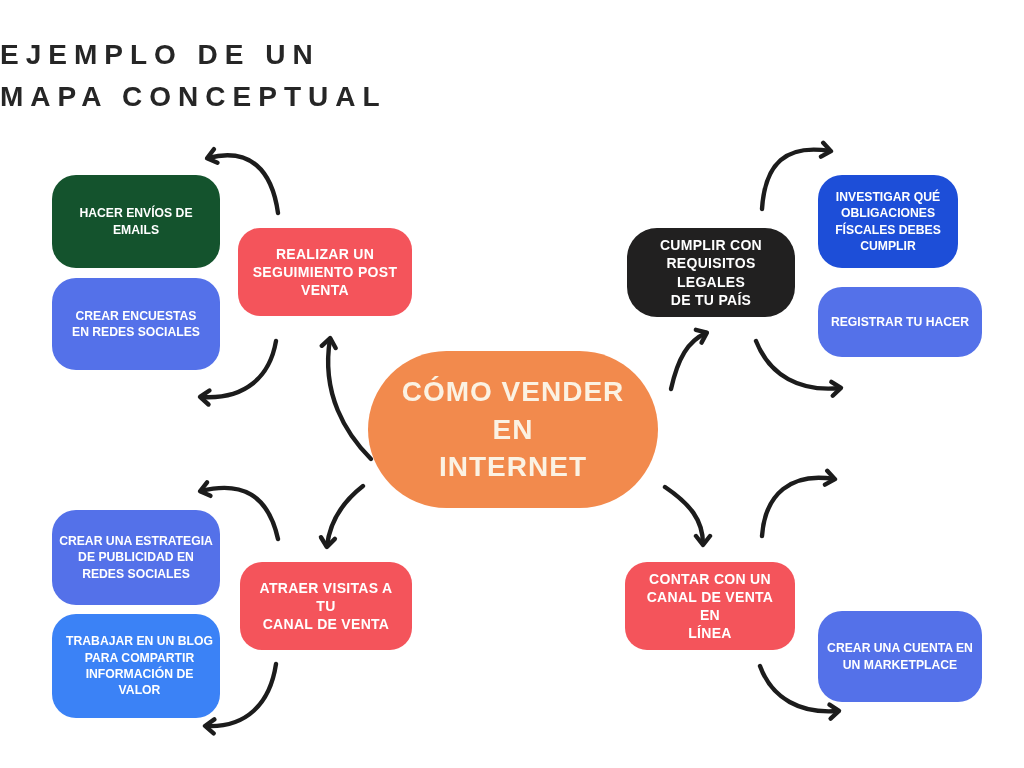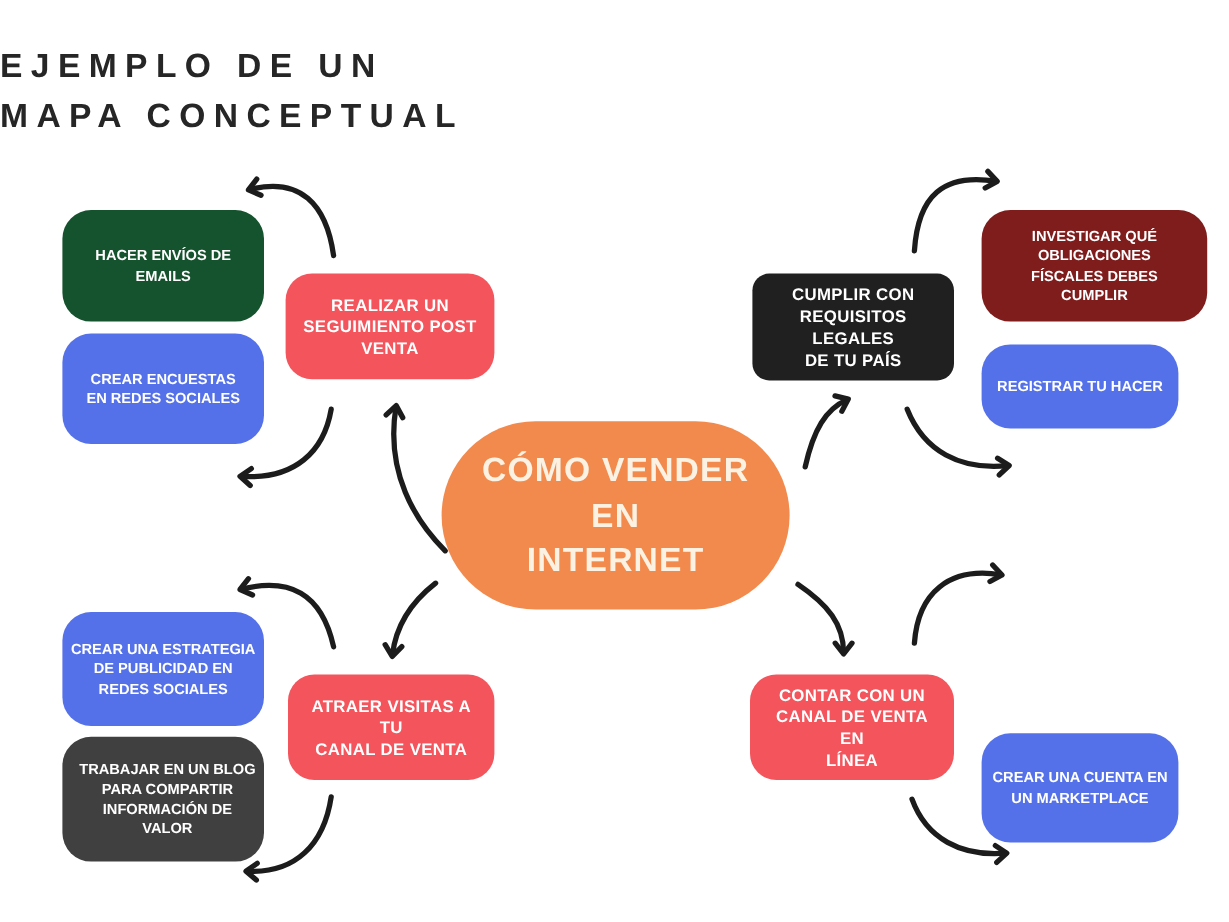--- a/index.html
+++ b/index.html
@@ -15,21 +15,21 @@
   }
   .arrows{position:absolute;left:0;top:0;width:1024px;height:768px;pointer-events:none;}
   .arrow{fill:none;stroke:var(--arrow,#1c1c1c);stroke-width:4.4;stroke-linecap:round;}
   .node{
     position:absolute;display:flex;align-items:center;justify-content:center;
     color:#ffffff;font-weight:700;text-align:center;white-space:pre-line;
     box-sizing:border-box;
   }
   .node.leaf{border-radius:24px;font-size:12.2px;letter-spacing:0;line-height:1.35;padding:4px 6px;}
   .node.branch{border-radius:22px;font-size:14px;letter-spacing:0.3px;line-height:1.3;padding:6px 10px;}
-  .node.black{border-radius:14px;padding:6px 8px;}
+  .node.black{border-radius:30px;padding:6px 8px;}
   .node.center{
     border-radius:82px;font-size:28px;letter-spacing:1px;line-height:1.35;
     color:var(--center-text,#fbf2e3);padding:10px 20px;
   }
 </style>
 </head>
 <body style="background: rgb(255, 255, 255);">
 
 <div class="canvas">
 
@@ -76,21 +76,21 @@
     <span>CREAR ENCUESTAS
 EN REDES SOCIALES</span>
   </div>
 
   <div class="node branch black" style="left: 627px; top: 228px; width: 168px; height: 89px; background: rgb(33, 32, 32);">
     <span>CUMPLIR CON
 REQUISITOS LEGALES
 DE TU PAÍS</span>
   </div>
 
-  <div class="node leaf" style="left: 818px; top: 175px; width: 188px; height: 93px; background: #7f1d1d;">
+  <div class="node leaf" style="left: 818px; top: 175px; width: 140px; height: 93px; background: #1d4ed8;">
     <span>INVESTIGAR QUÉ
 OBLIGACIONES
 FÍSCALES DEBES
 CUMPLIR</span>
   </div>
 
   <div class="node leaf" style="left: 818px; top: 287px; width: 164px; height: 70px; background: rgb(84, 113, 233);">
     <span>REGISTRAR TU HACER</span>
   </div>
 
@@ -98,21 +98,21 @@
     <span>ATRAER VISITAS A TU
 CANAL DE VENTA</span>
   </div>
 
   <div class="node leaf" style="left: 52px; top: 510px; width: 168px; height: 95px; background: rgb(84, 113, 233);">
     <span>CREAR UNA ESTRATEGIA
 DE PUBLICIDAD EN
 REDES SOCIALES</span>
   </div>
 
-  <div class="node leaf" style="left: 52px; top: 614px; width: 168px; height: 104px; background: #404040; padding-left: 13px;">
+  <div class="node leaf" style="left: 52px; top: 614px; width: 168px; height: 104px; background: #3b82f6; padding-left: 13px;">
     <span>TRABAJAR EN UN BLOG
 PARA COMPARTIR
 INFORMACIÓN DE VALOR</span>
   </div>
 
   <div class="node branch" style="left: 625px; top: 562px; width: 170px; height: 88px; background: rgb(244, 84, 91);">
     <span>CONTAR CON UN
 CANAL DE VENTA EN
 LÍNEA</span>
   </div>

